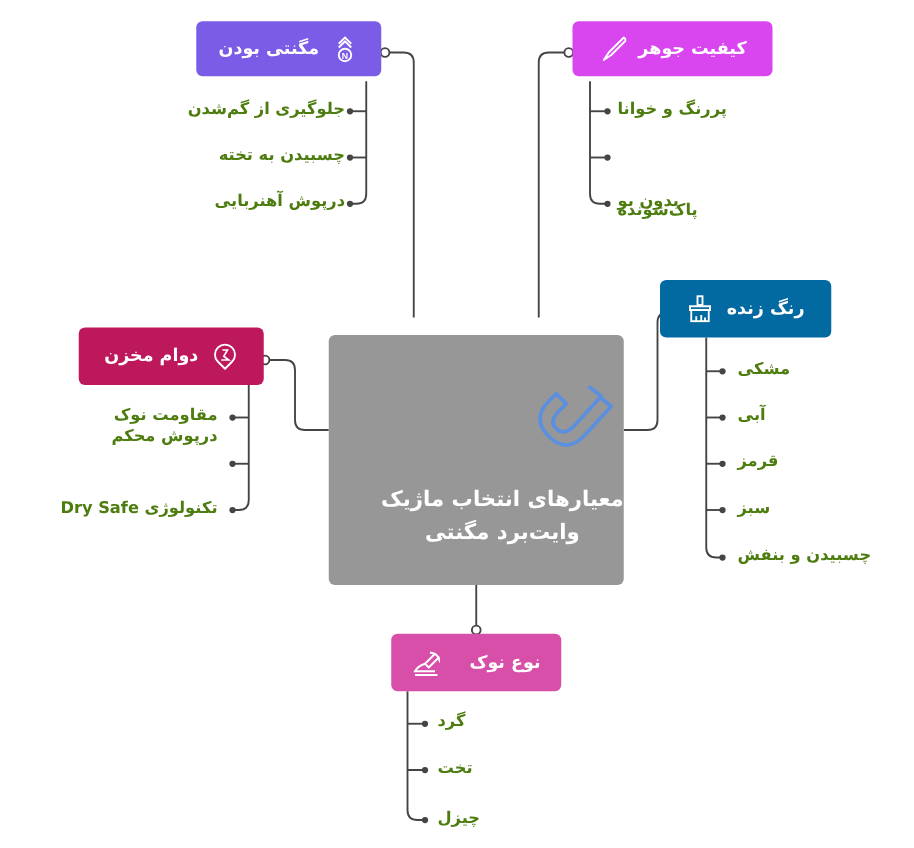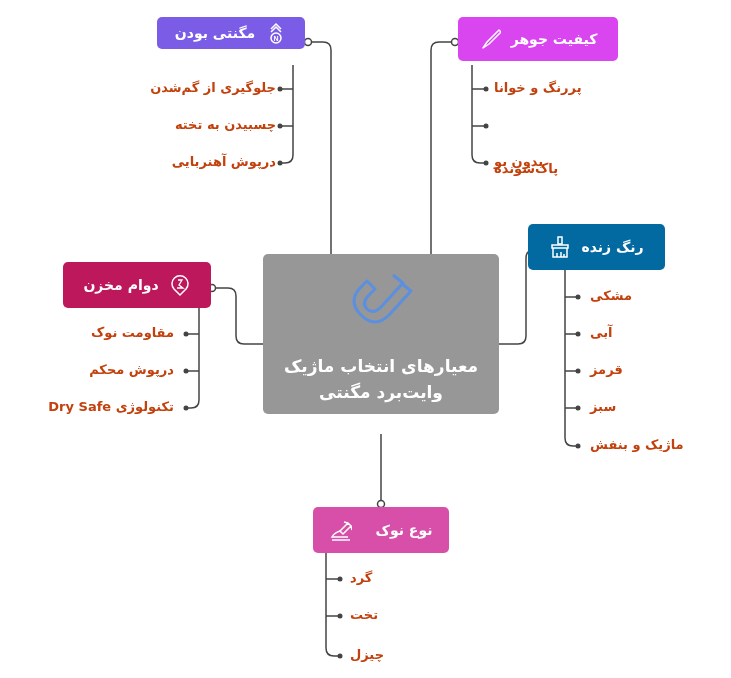--- a/index.html
+++ b/index.html
@@ -1,21 +1,21 @@
 <!DOCTYPE html>
 <html><head>
 <meta charset="utf-8">
 <style>
   html,body{margin:0;padding:0;background:#ffffff;}
   body{width:731px;height:678px;position:relative;overflow:hidden;font-family:"DejaVu Sans","Liberation Sans",sans-serif;}
   svg.lines{position:absolute;left:0;top:0;}
   .node{position:absolute;border-radius:5px;color:#fff;font-weight:bold;font-size:14px;display:flex;align-items:center;justify-content:center;gap:10px;box-sizing:border-box;direction:rtl;}
   .node .ic{display:inline-flex;width:22px;height:22px;}
-  .item{position:absolute;font-size:13px;font-weight:bold;color:#c2410c;direction:rtl;white-space:nowrap;}
-  .center{position:absolute;left:263px;top:254px;width:236px;height:160px;background:#979797;border-radius:5px;display:flex;flex-direction:column;align-items:center;justify-content:center;color:#fff;}
+  .item{position:absolute;font-size:13px;font-weight:bold;color:#4d7c0f;direction:rtl;white-space:nowrap;}
+  .center{position:absolute;left:263px;top:268px;width:236px;height:200px;background:#979797;border-radius:5px;display:flex;flex-direction:column;align-items:flex-end;justify-content:center;color:#fff;}
   .center .title{font-size:17px;font-weight:bold;text-align:center;line-height:26px;direction:rtl;margin-top:6px;}
 </style>
 </head>
 <body>
 
 <svg class="lines" width="731" height="678">
   <g fill="none" stroke="#444" stroke-width="1.5">
 
     <path d="M331 254 V50 Q331 42 323 42 H308"></path>
 
@@ -82,21 +82,21 @@
     <svg width="80" height="80" viewBox="0 0 80 80">
         <path d="M52 12 L62 20 L40 44 Q32 52 26 46 Q20 40 28 32 L34 26 L26 18 L20 24 Q6 38 20 52 Q34 66 48 52 L70 28 L60 20" fill="none" stroke="#5b8fe0" stroke-width="3" stroke-linejoin="round"></path>
       </svg>
   </span>
   <div class="title">
     <div>معیارهای انتخاب ماژیک</div>
     <div>وایت‌برد مگنتی</div>
   </div>
 </div>
 
-<div class="node" style="left:157px;top:17px;width:148px;height:32px;background:#7b5ce6;">
+<div class="node" style="left:157px;top:17px;width:148px;height:44px;background:#7b5ce6;">
   <span class="ic">
     <svg width="22" height="22" viewBox="0 0 22 22">
         <path d="M6 7 L11 2 L16 7 M6 10 L11 5 L16 10" fill="none" stroke="#fff" stroke-width="1.5"></path>
         <circle cx="11" cy="16" r="5" fill="none" stroke="#fff" stroke-width="1.5"></circle>
         <text x="11" y="19" font-size="7" fill="#fff" text-anchor="middle" font-family="Liberation Sans, sans-serif" font-weight="bold">N</text>
       </svg>
   </span>
   <span>مگنتی بودن</span>
 </div>
 <div class="item" style="right:455px;top:80px;">جلوگیری از گم‌شدن</div>
@@ -121,33 +121,33 @@
     <svg width="22" height="22" viewBox="0 0 22 22">
         <rect x="9" y="1" width="4" height="7" fill="none" stroke="#fff" stroke-width="1.5"></rect>
         <path d="M3 9 H19 V12 H3 Z M4 12 V21 H18 V12 M8 21 V17 M12 21 V16 M15 21 V18" fill="none" stroke="#fff" stroke-width="1.5"></path>
       </svg>
   </span>
 </div>
 <div class="item" style="left:590px;top:288px;">مشکی</div>
 <div class="item" style="left:590px;top:325px;">آبی</div>
 <div class="item" style="left:590px;top:362px;">قرمز</div>
 <div class="item" style="left:590px;top:399px;">سبز</div>
-<div class="item" style="left:590px;top:437px;">ماژیک و بنفش</div>
+<div class="item" style="left:590px;top:437px;">چسبیدن و بنفش</div>
 
 <div class="node" style="left:63px;top:262px;width:148px;height:46px;background:#be185d;">
   <span class="ic">
     <svg width="22" height="22" viewBox="0 0 22 22">
         <path d="M11 21 L5 15 A8 8 0 1 1 17 15 Z" fill="none" stroke="#fff" stroke-width="1.5" stroke-linejoin="round"></path>
         <path d="M9 6 L13 6 L10 11 L14 14 L8 14" fill="none" stroke="#fff" stroke-width="1.3"></path>
       </svg>
   </span>
   <span>دوام مخزن</span>
 </div>
 <div class="item" style="right:557px;top:325px;">مقاومت نوک</div>
-<div class="item" style="right:557px;top:362px;">درپوش محکم</div>
+<div class="item" style="right:557px;top:342px;">درپوش محکم</div>
 <div class="item" style="right:557px;top:399px;">تکنولوژی Dry Safe</div>
 
 <div class="node" style="left:313px;top:507px;width:136px;height:46px;background:#d84fa9;gap:24px;">
   <span>نوع نوک</span>
   <span class="ic">
     <svg width="22" height="22" viewBox="0 0 22 22">
         <path d="M10 12 L18 4 L21 7 L13 15 Z M18 4 L14 3 M21 7 L22 11" fill="none" stroke="#fff" stroke-width="1.5" stroke-linejoin="round"></path>
         <path d="M10 12 Q4 14 2 18 H18" fill="none" stroke="#fff" stroke-width="1.5"></path>
         <path d="M2 21 H20" stroke="#fff" stroke-width="1.5"></path>
       </svg>

